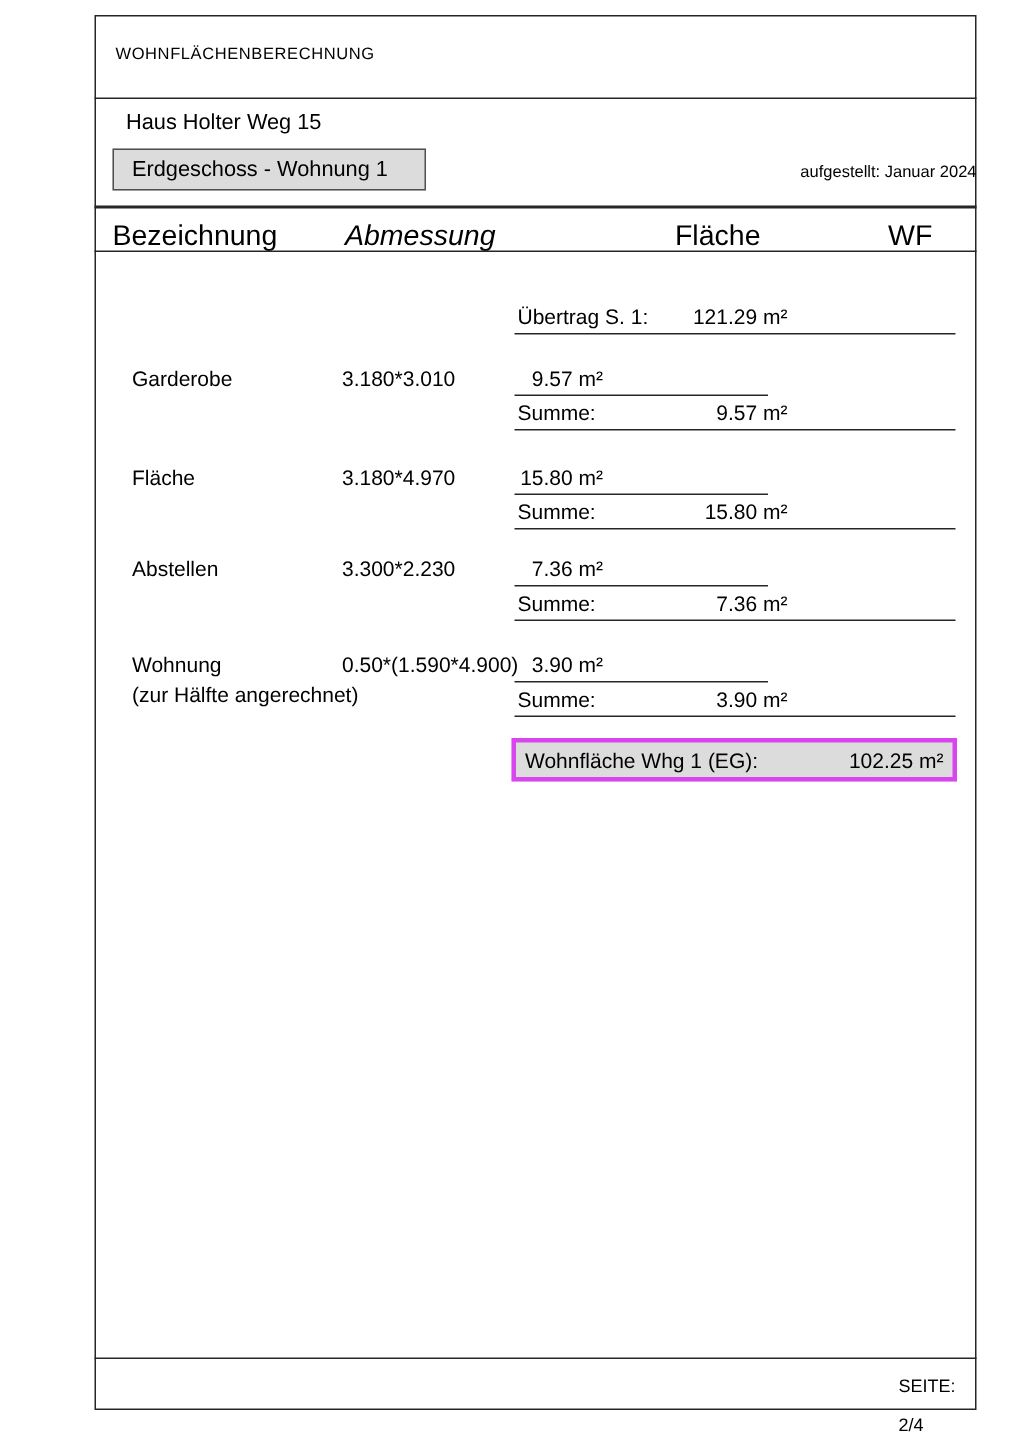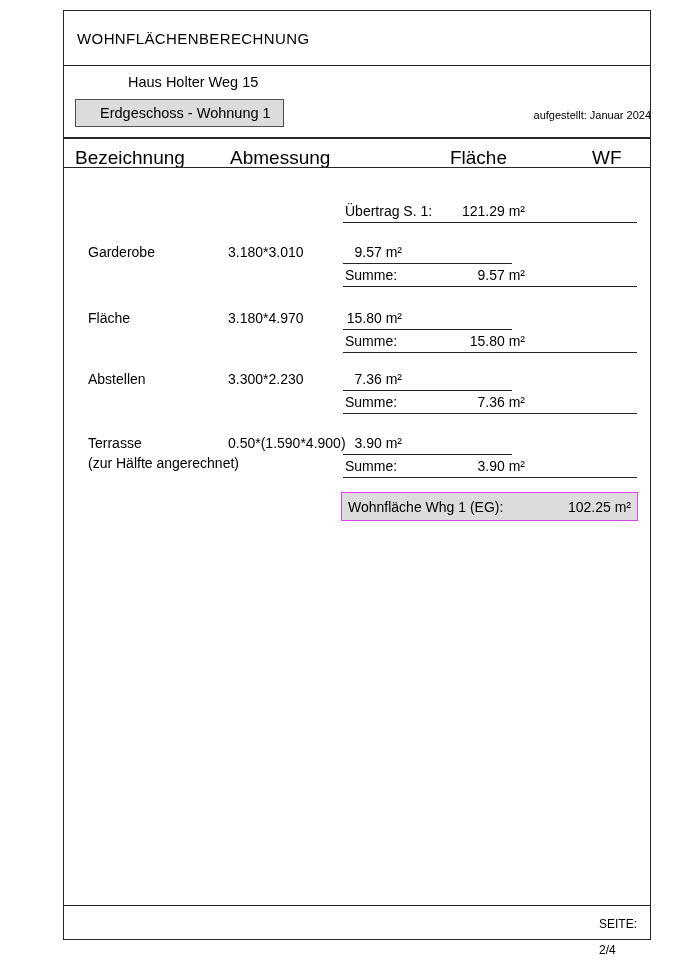--- a/index.html
+++ b/index.html
@@ -25,43 +25,42 @@
     border-top: 1px solid #262626;
     height: 0;
   }
   .line-title   { top: 65px; }
   .line-thick   { top: 137px; border-top-width: 2px; }
   .line-headers { top: 167px; }
   .line-footer  { top: 905px; }
 
   .doc-title {
     position: absolute; left: 77px; top: 30px;
-    font-size: 15px; letter-spacing: 0.4px; text-align: right;
+    font-size: 11px; letter-spacing: 0.4px; text-align: right;
   }
   .address {
     position: absolute; left: 84px; top: 74px;
     font-size: 14.5px;
-    margin-left: 44px;
   }
   .section-box {
     position: absolute; left: 75px; top: 99px;
     width: 209px; height: 28px;
     background: var(--highlight, #dcdcdc);
     border: 1px solid #4f4f4f;
     font-size: 14.5px; line-height: 26px;
-    padding-left: 24px;
+    padding-left: 12px;
   }
   .prepared {
     position: absolute; right: 28px; top: 109px;
     font-size: 11px;
   }
 
   .col-head { position: absolute; top: 147px; font-size: 19px; }
   .col-bez  { left: 75px; }
-  .col-abm  { left: 230px; }
+  .col-abm  { left: 230px; font-style: italic; }
   .col-fla  { right: 172px; }
   .col-wf   { left: 592px; }
 
   .trow { position: absolute; left: 0; width: 569px; height: 46px; font-size: 14px; }
   .carryover   { top: 203px; height: 24px; }
   .row-0 { top: 244px; }
   .row-1 { top: 310px; }
   .row-2 { top: 371px; }
   .row-3 { top: 435px; }
 
@@ -76,21 +75,21 @@
 
   .rule { position: absolute; left: 343px; border-top: 1px solid #262626; height: 0; }
   .rule-short { width: 169px; top: 19px; }
   .rule-long  { width: 294px; top: 42px; }
   .rule-carry { width: 294px; top: 19px; }
 
   .total-box {
     position: absolute; left: 341px; top: 492px;
     width: 297px; height: 29px;
     background: var(--highlight, #dcdcdc);
-    border: 1px solid #d946ef;
+    border: 3px solid #d946ef;
     display: flex; align-items: center; justify-content: space-between;
     padding: 0 6px;
     font-size: 14px;
   }
 
   .footer {
     position: absolute; right: 42px; top: 917px;
     display: flex; gap: 12px;
     font-size: 12px;
     flex-direction: column;
@@ -149,21 +148,21 @@
     <span class="c-name">Abstellen</span>
     <span class="c-dim">3.300*2.230</span>
     <span class="c-area">7.36 m²</span>
     <div class="rule rule-short"></div>
     <span class="c-sumlabel">Summe:</span>
     <span class="c-sum">7.36 m²</span>
     <div class="rule rule-long"></div>
   </div>
 
   <div class="trow row-3">
-    <span class="c-name">Terrasse</span>
+    <span class="c-name">Wohnung</span>
     <span class="c-note">(zur Hälfte angerechnet)</span>
     <span class="c-dim">0.50*(1.590*4.900)</span>
     <span class="c-area">3.90 m²</span>
     <div class="rule rule-short"></div>
     <span class="c-sumlabel">Summe:</span>
     <span class="c-sum">3.90 m²</span>
     <div class="rule rule-long"></div>
   </div>
 
   <div class="total-box">

